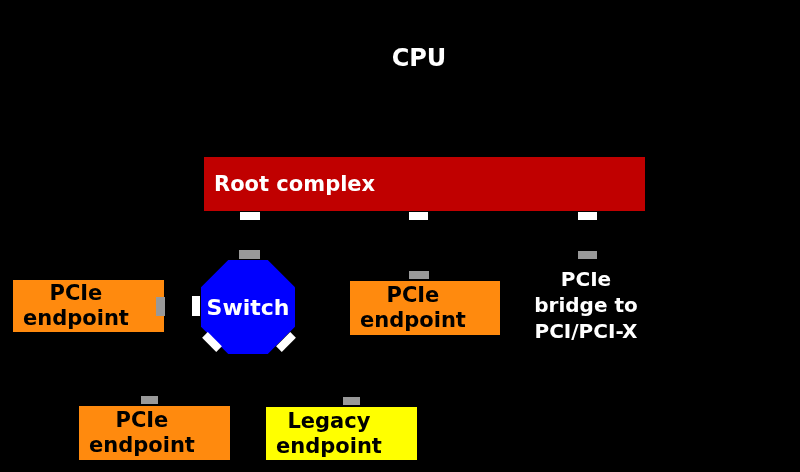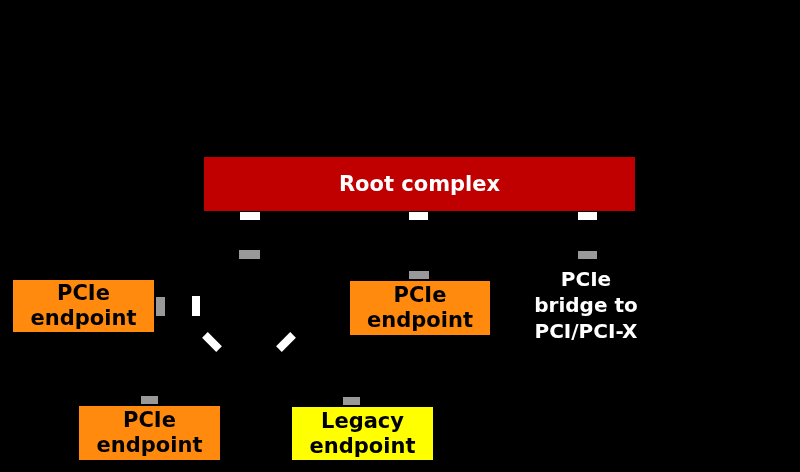--- a/index.html
+++ b/index.html
@@ -18,22 +18,23 @@
   .multiline{white-space:pre-line;}
 
   .cpu-label{
     left:344px;top:44px;width:150px;
     color:var(--text-light,#fff);
     font-size:24px;line-height:28px;
   }
 
   .box{
     position:absolute;
-    display:flex;align-items:center;justify-content:center;
+    display:flex;align-items:center;justify-content:flex-start;
     text-align:center;
+    padding-left:10px;
   }
   .root-complex{
     left:204px;top:157px;width:431px;height:54px;
     background:var(--red,#c00000);
     color:var(--text-light,#fff);
     font-size:21px;
   }
   .memory{
     left:689px;top:168px;width:97px;height:30px;
     background:var(--memory-gray,#ccc);
@@ -58,21 +59,21 @@
 
   .endpoint{
     background:var(--orange,#ff8a0e);
     color:var(--text-dark,#000);
     font-size:21px;line-height:25px;
   }
   .ep-left{left:13px;top:280px;width:141px;height:52px;}
   .ep-middle{left:350px;top:281px;width:140px;height:54px;}
   .ep-bottom{left:79px;top:406px;width:141px;height:54px;}
   .legacy{
-    left:292px;top:407px;width:141px;height:53px;
+    left:266px;top:407px;width:141px;height:53px;
     background:var(--yellow,#ffff00);
     color:var(--text-dark,#000);
     font-size:21px;line-height:25px;
   }
 
   .bridge-label{
     left:505px;top:266px;width:162px;
     color:var(--text-light,#fff);
     font-size:20px;line-height:26px;
   }
@@ -91,30 +92,34 @@
   .p-ep-mid{left:409px;top:271px;width:20px;height:8px;}
   .p-bridge{left:578px;top:251px;width:19px;height:8px;}
   .p-ep-bot{left:141px;top:396px;width:17px;height:8px;}
   .p-legacy{left:343px;top:397px;width:17px;height:8px;}
 </style>
 </head>
 <body>
 
 <div class="canvas">
 
+  <div class="label cpu-label">CPU</div>
 
   <div class="box root-complex">
     <span>Root complex</span>
   </div>
 
 
   <div class="port white p-rc1"></div>
   <div class="port white p-rc2"></div>
   <div class="port white p-rc3"></div>
 
+  <div class="octagon">
+    <span>Switch</span>
+  </div>
   <div class="port gray p-sw-top"></div>
   <div class="port white p-sw-left"></div>
   <div class="port white p-sw-bl"></div>
   <div class="port white p-sw-br"></div>
 
   <div class="box endpoint ep-left multiline">
     <span class="multiline">PCIe
 endpoint</span>
   </div>
   <div class="port gray p-ep-left"></div>

